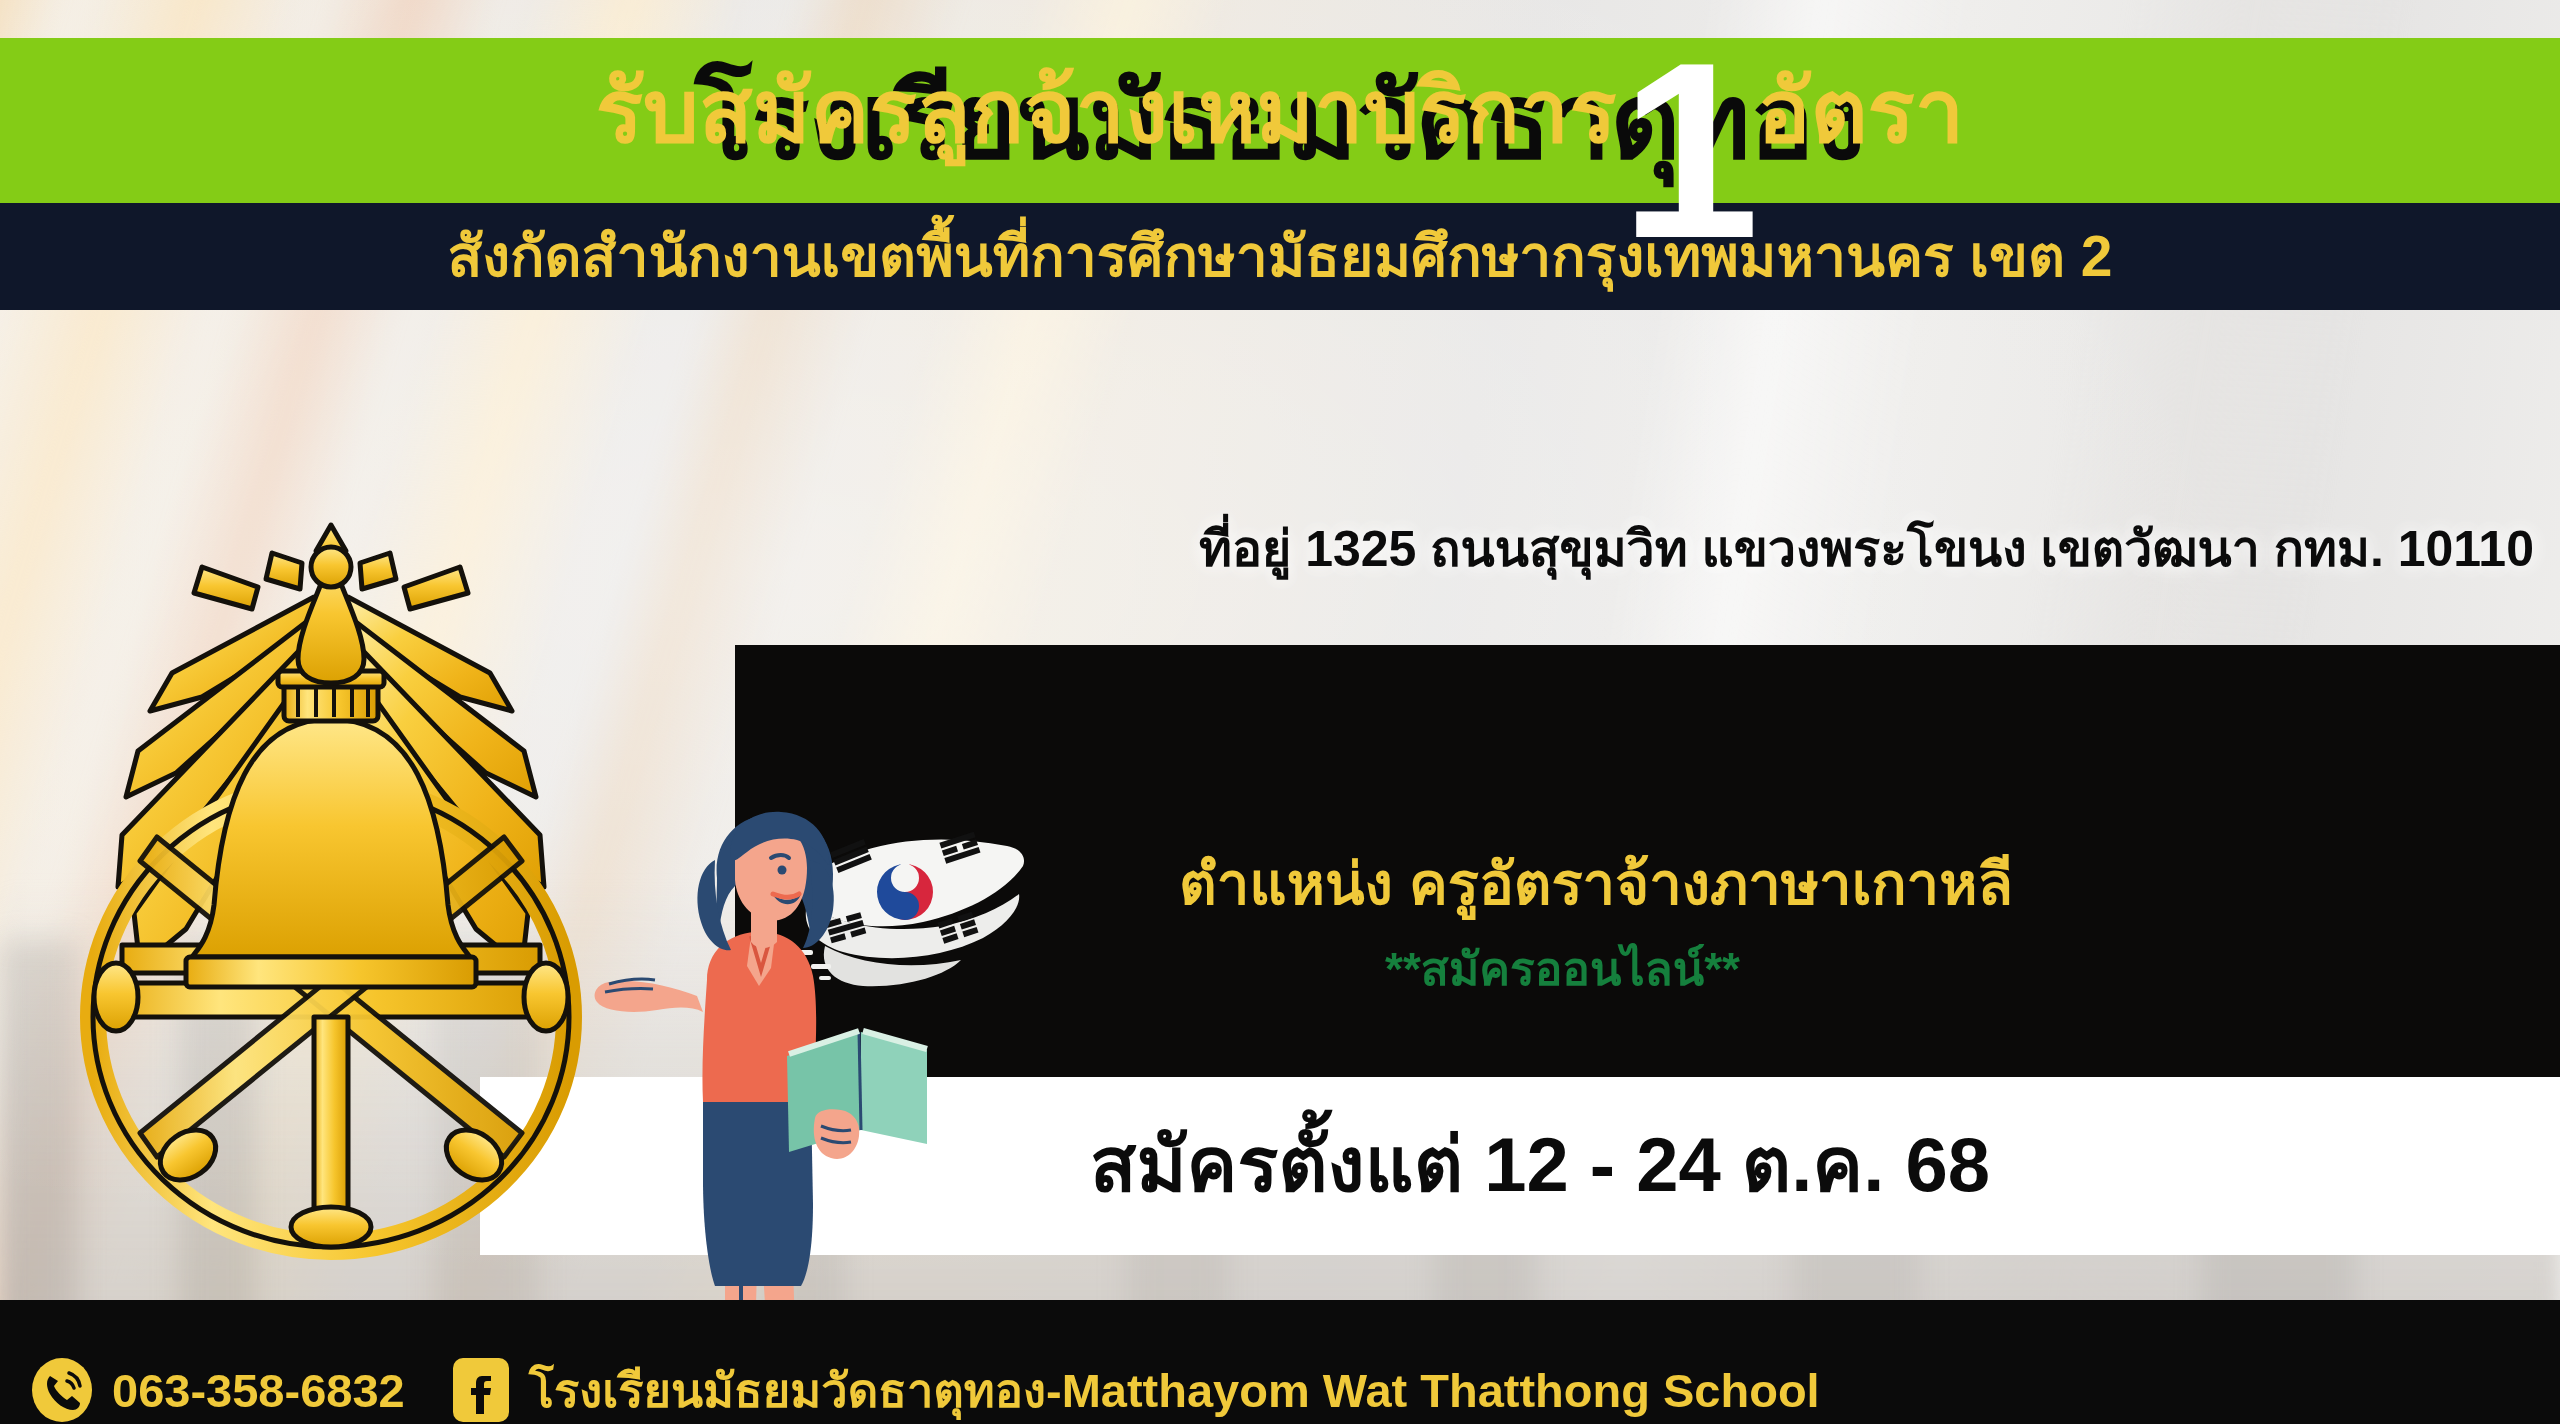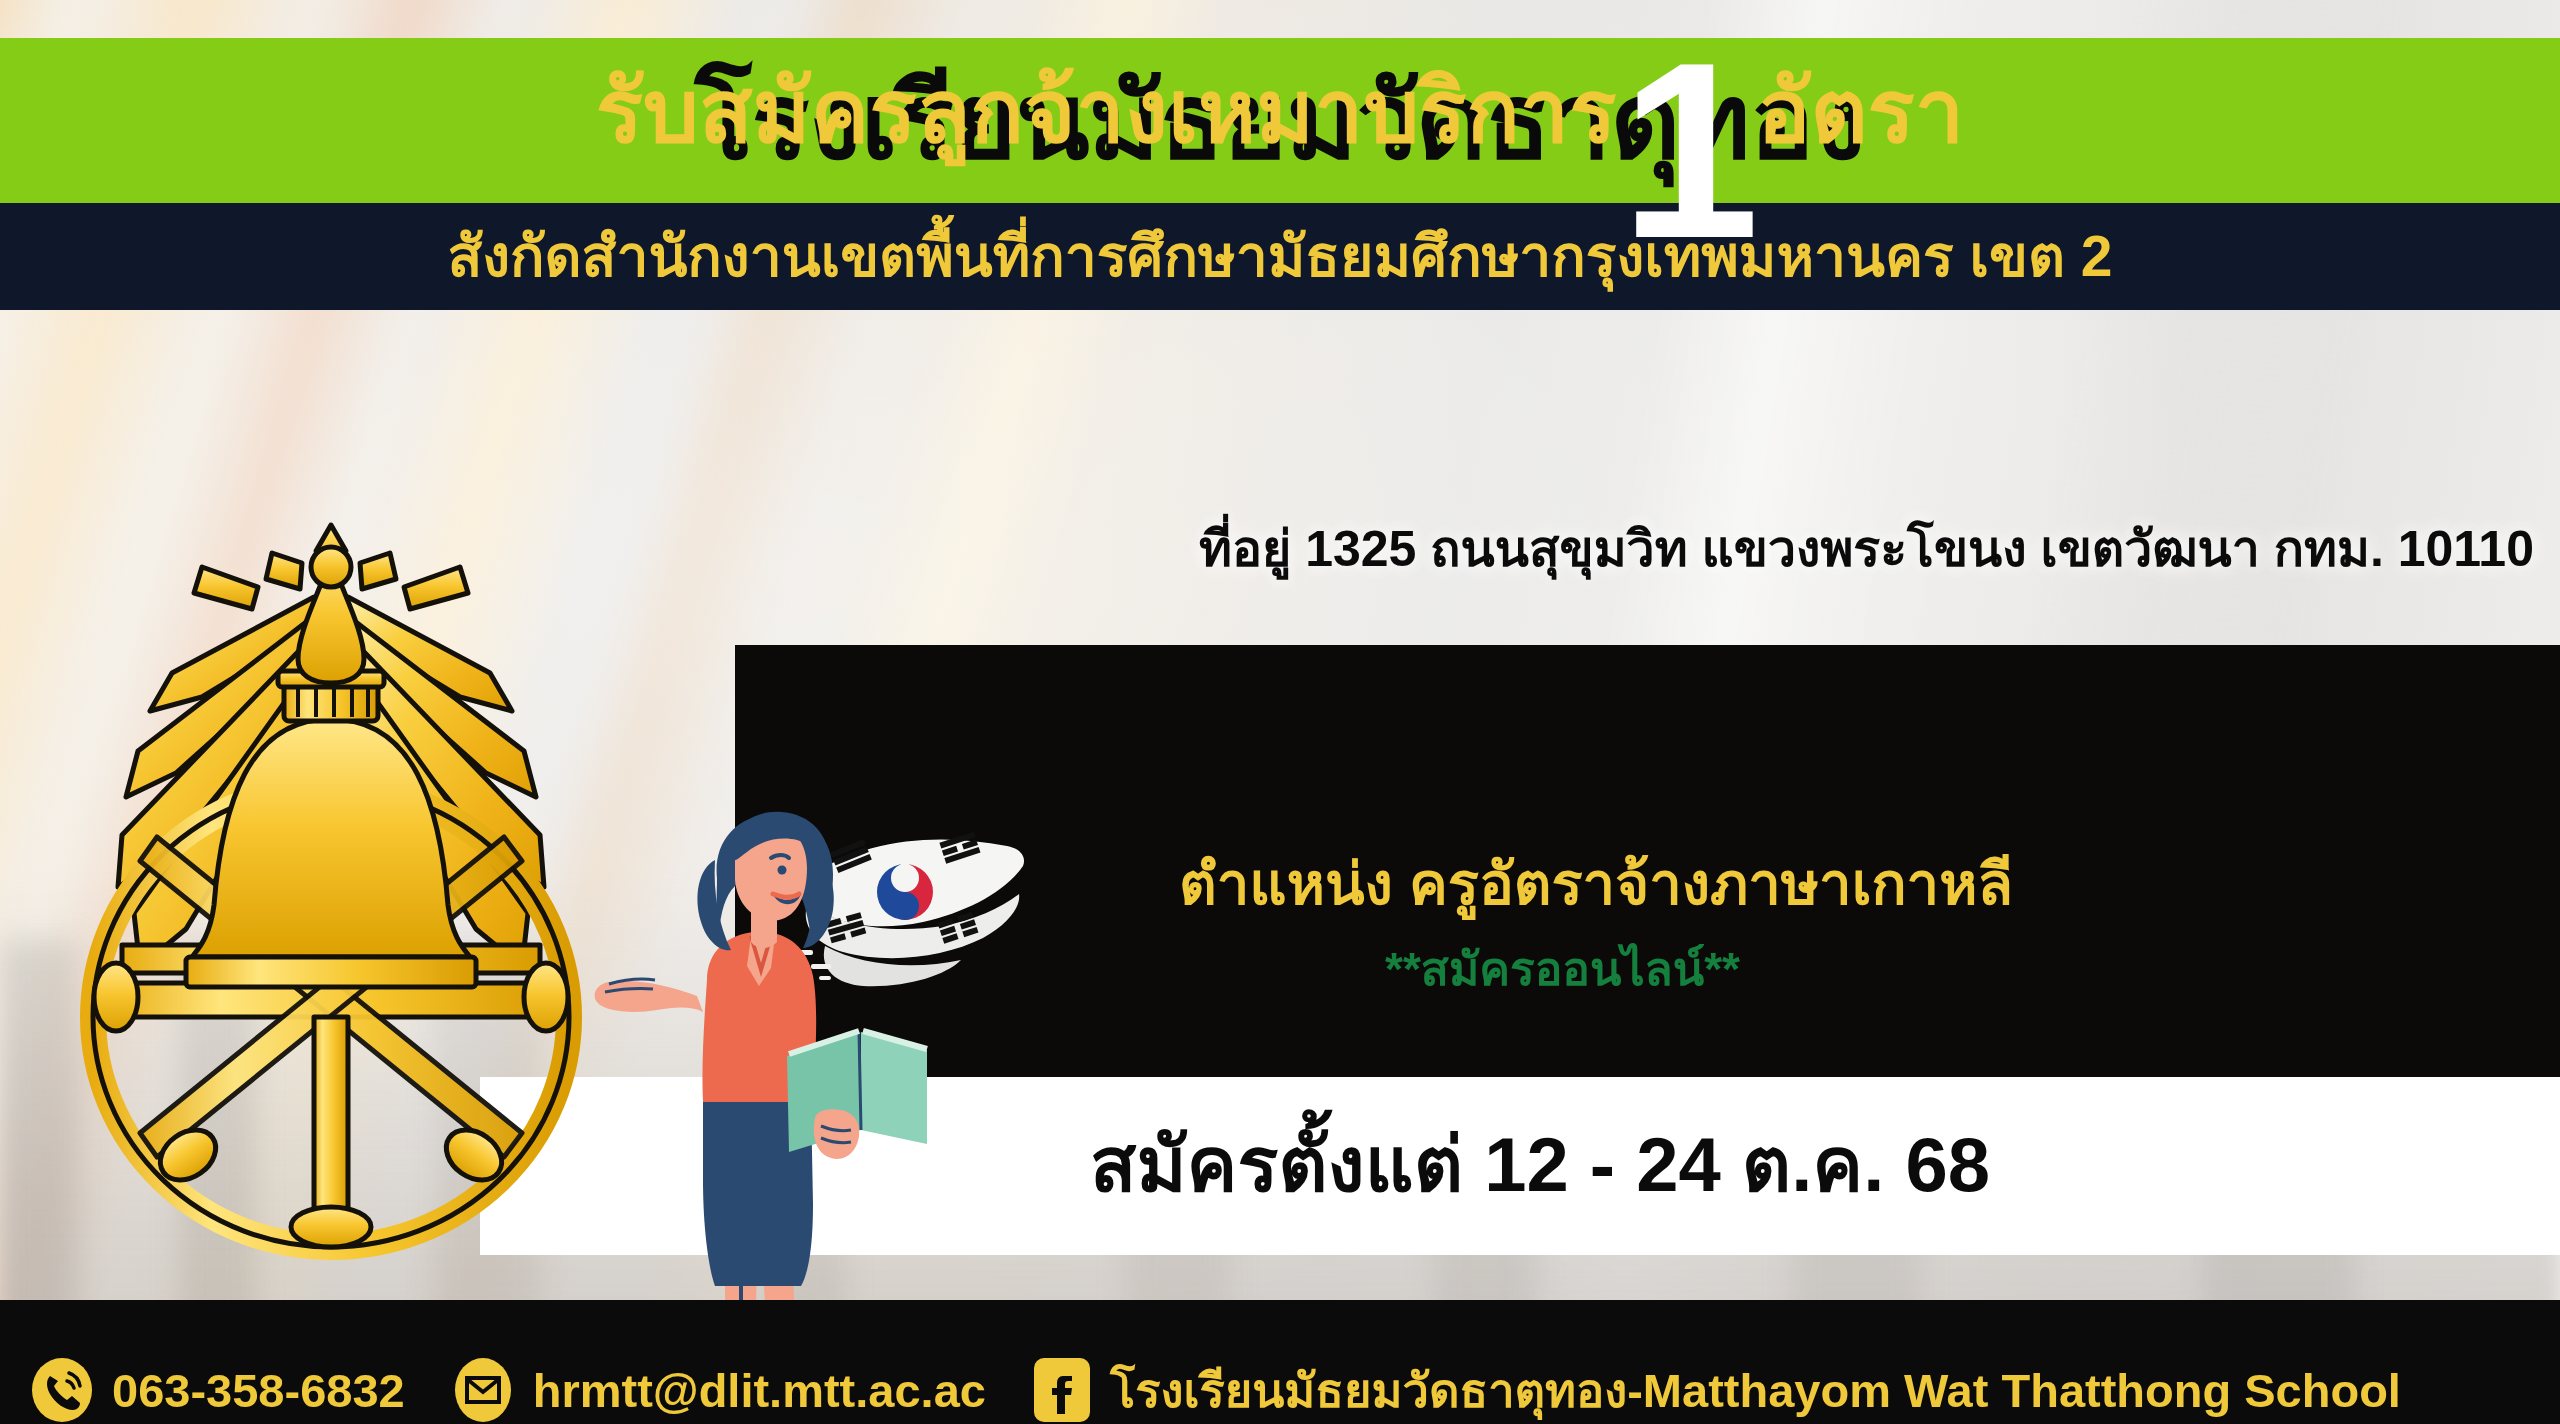--- a/index.html
+++ b/index.html
@@ -331,28 +331,20 @@
     <div class="contact">
       <svg class="c-icon" width="68" height="68" viewBox="0 0 68 68" xmlns="http://www.w3.org/2000/svg">
         <ellipse cx="34" cy="34" rx="30" ry="32" fill="#f0c93a"></ellipse>
         <path d="M22 20 C18 24 18 31 22 38 C27 47 37 54 45 54 C49 54 52 51 52 47 L44 40 L39 44 C34 41 28 35 26 30 L30 25 Z" fill="#0b0b0b"></path>
         <path d="M41 17 C47 19 51 24 52 30" stroke="#0b0b0b" stroke-width="3.5" fill="none" stroke-linecap="round"></path>
         <path d="M39 25 C43 26 45 29 46 32" stroke="#0b0b0b" stroke-width="3.5" fill="none" stroke-linecap="round"></path>
       </svg>
       <span class="c-text">063-358-6832</span>
     </div>
 
-    <div class="contact">
-      <svg class="c-icon" width="68" height="68" viewBox="0 0 68 68" xmlns="http://www.w3.org/2000/svg">
-        <ellipse cx="34" cy="34" rx="28" ry="32" fill="#f0c93a"></ellipse>
-        <rect x="18" y="22" width="32" height="24" fill="none" stroke="#0b0b0b" stroke-width="4"></rect>
-        <path d="M18 23 L34 36 L50 23" fill="none" stroke="#0b0b0b" stroke-width="4"></path>
-      </svg>
-      <span class="c-text">hrmtt@dlit.mtt.ac.ac</span>
-    </div>
 
     <div class="contact">
       <svg class="c-icon" width="64" height="68" viewBox="0 0 64 68" xmlns="http://www.w3.org/2000/svg">
         <rect x="4" y="2" width="56" height="64" rx="10" fill="#f0c93a"></rect>
         <path d="M38 20 L33 20 C29 20 27 23 27 27 L27 32 L22 32 L22 39 L27 39 L27 58 L35 58 L35 39 L41 39 L42 32 L35 32 L35 28 C35 26 36 25 38 25 L42 25 L42 20 Z" fill="#0b0b0b"></path>
       </svg>
       <span class="c-text">โรงเรียนมัธยมวัดธาตุทอง-Matthayom Wat Thatthong School</span>
     </div>
 
   </div>

